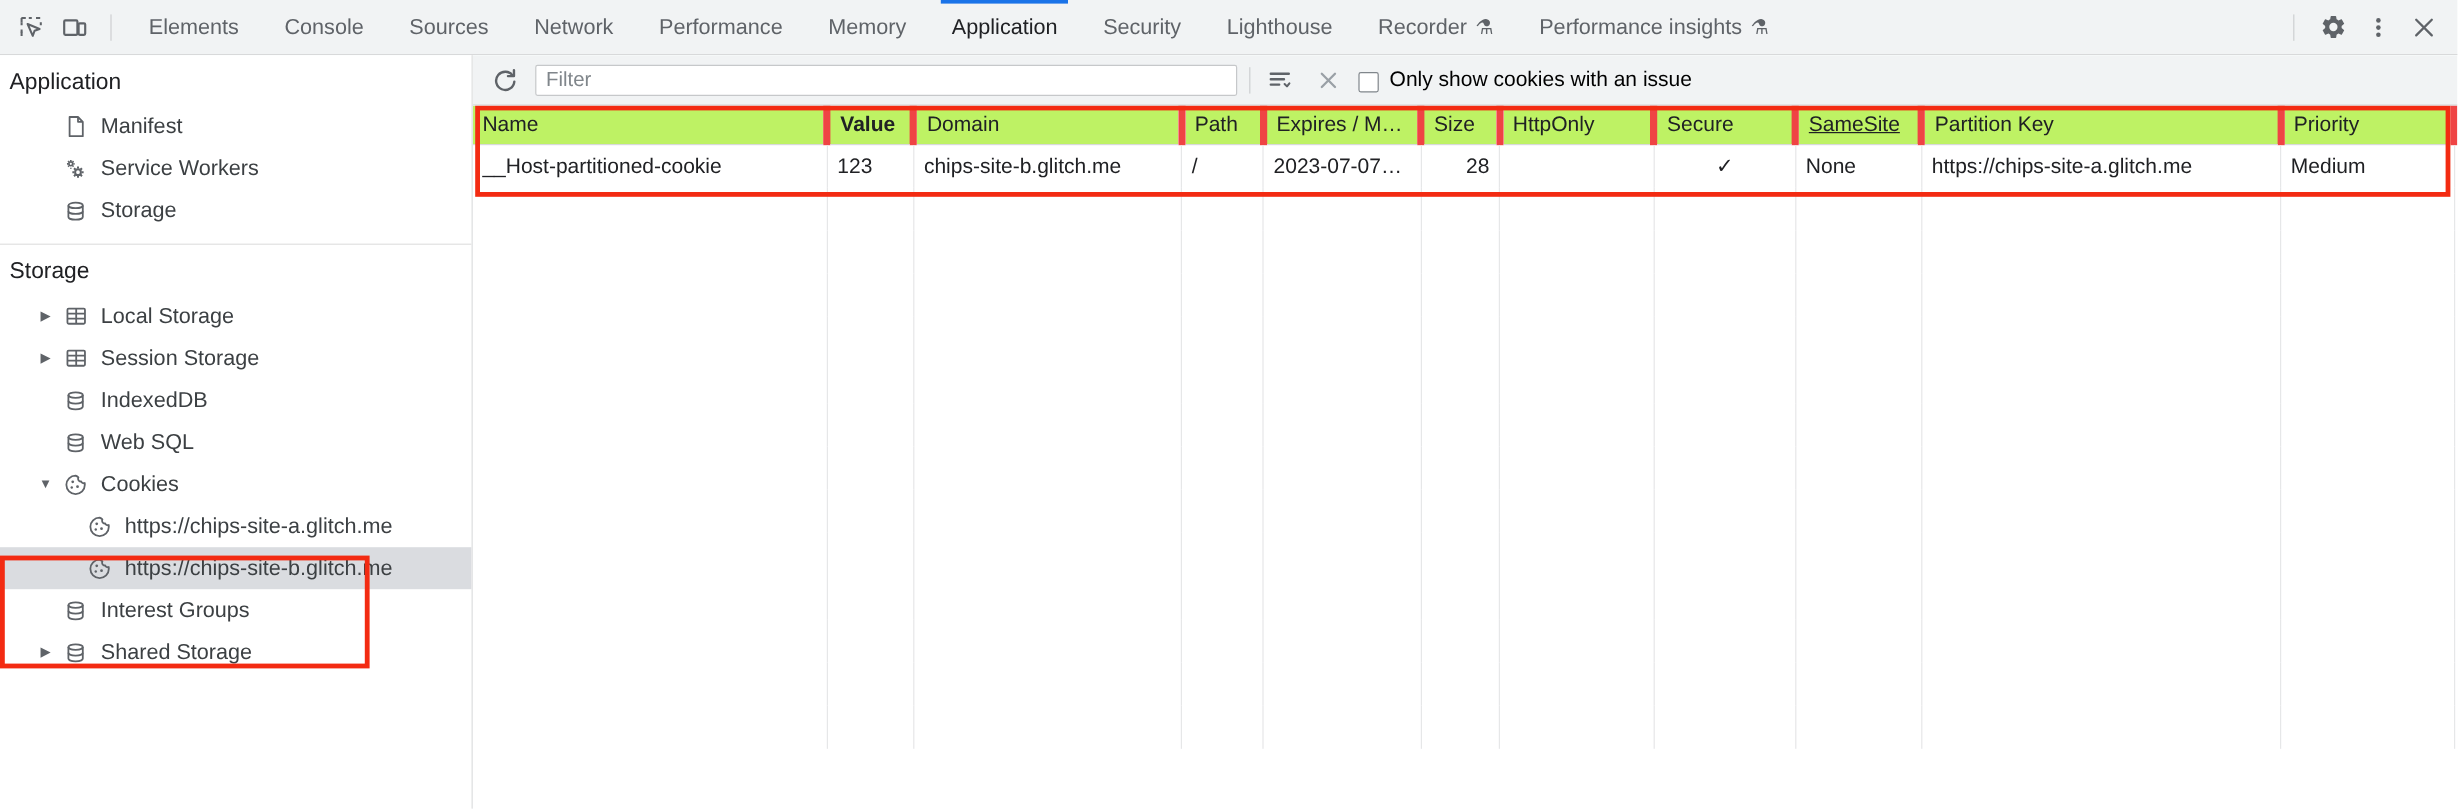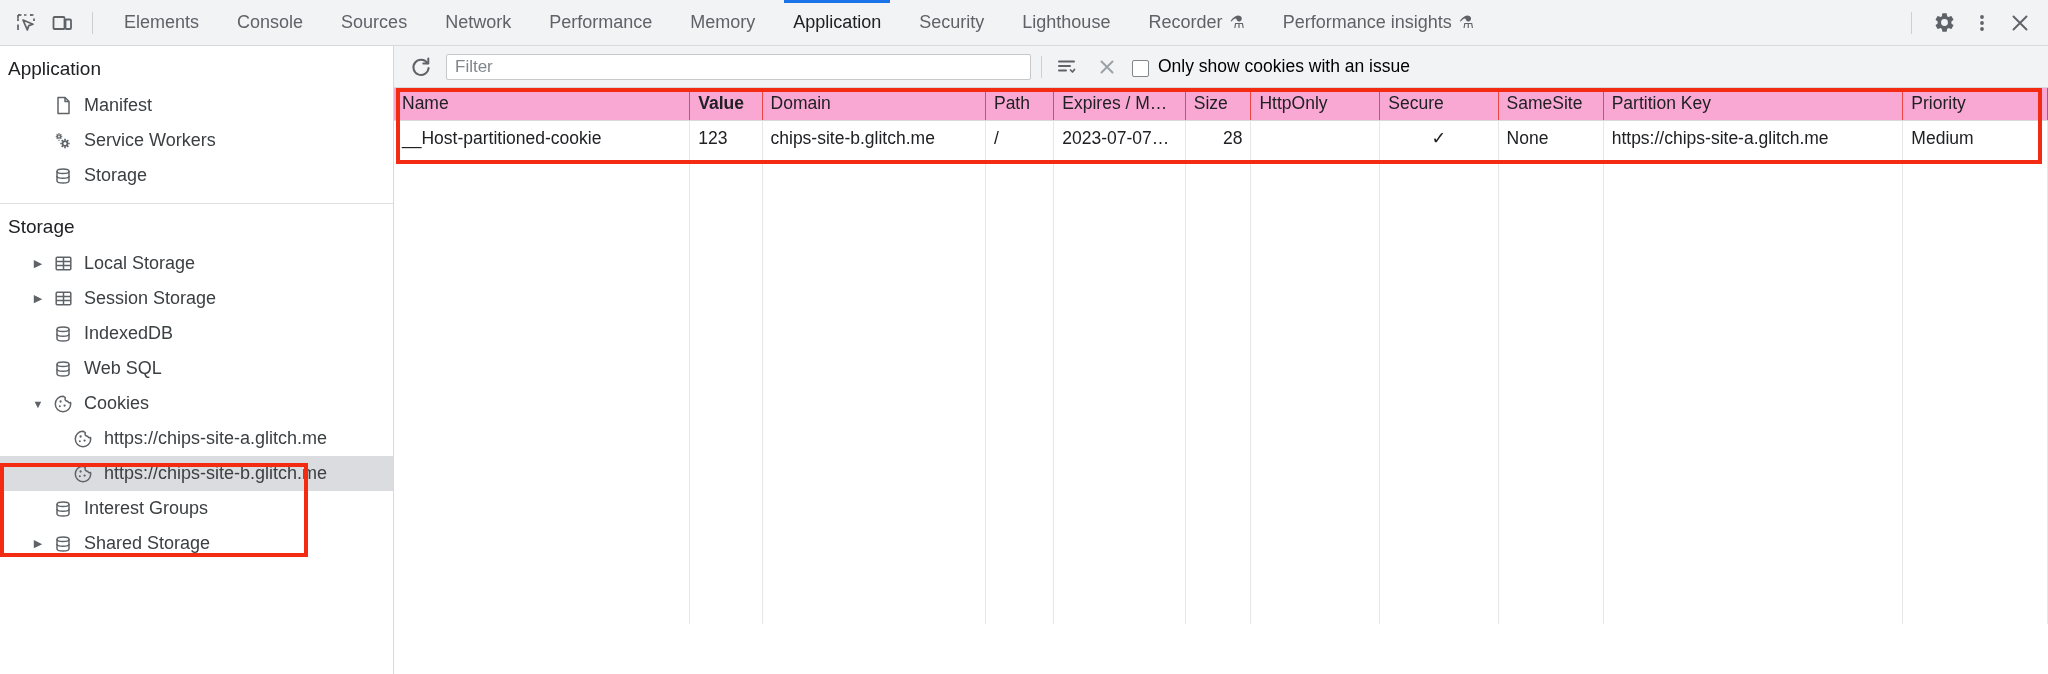--- a/index.html
+++ b/index.html
@@ -165,27 +165,27 @@
 
   
   .grid-wrap { flex: 1 1 auto; position: relative; overflow: hidden; }
   table.grid {
     width: 100%;
     border-collapse: collapse;
     table-layout: fixed;
     font-size: 17.5px;
   }
   table.grid th {
-    background: #f9a8d4;
+    background: #bef264;
     font-weight: normal;
     text-align: left;
     color: #202124;
     height: 32px;
     padding: 0 8px;
-    border-right: 1px solid #ef4444;
+    border-right: 6px solid #ef4444;
     border-bottom: 1px solid #d8d9da;
     white-space: nowrap;
     overflow: hidden;
     text-overflow: ellipsis;
   }
   table.grid td {
     height: 36px;
     padding: 0 8px;
     border-right: 1px solid #e6e7e8;
     color: #202124;
@@ -483,21 +483,21 @@
         <thead>
           <tr id="head-row">
               <th style="width: 225px;">Name</th>
               <th style="width: 55px; font-weight: bold;">Value</th>
               <th style="width: 170px;">Domain</th>
               <th style="width: 52px;">Path</th>
               <th style="width: 100px;">Expires / M…</th>
               <th style="width: 50px; margin-top: 23px;">Size</th>
               <th style="width: 98px;">HttpOnly</th>
               <th style="width: 90px;">Secure</th>
-              <th style="width: 80px;">SameSite</th>
+              <th style="width: 80px; text-decoration: underline;">SameSite</th>
               <th style="width: 228px;">Partition Key</th>
               <th style="width: 110px;">Priority</th>
             </tr>
         </thead>
         <tbody id="body-rows">
             <tr>
               <td>__Host-partitioned-cookie</td>
               <td>123</td>
               <td>chips-site-b.glitch.me</td>
               <td>/</td>

